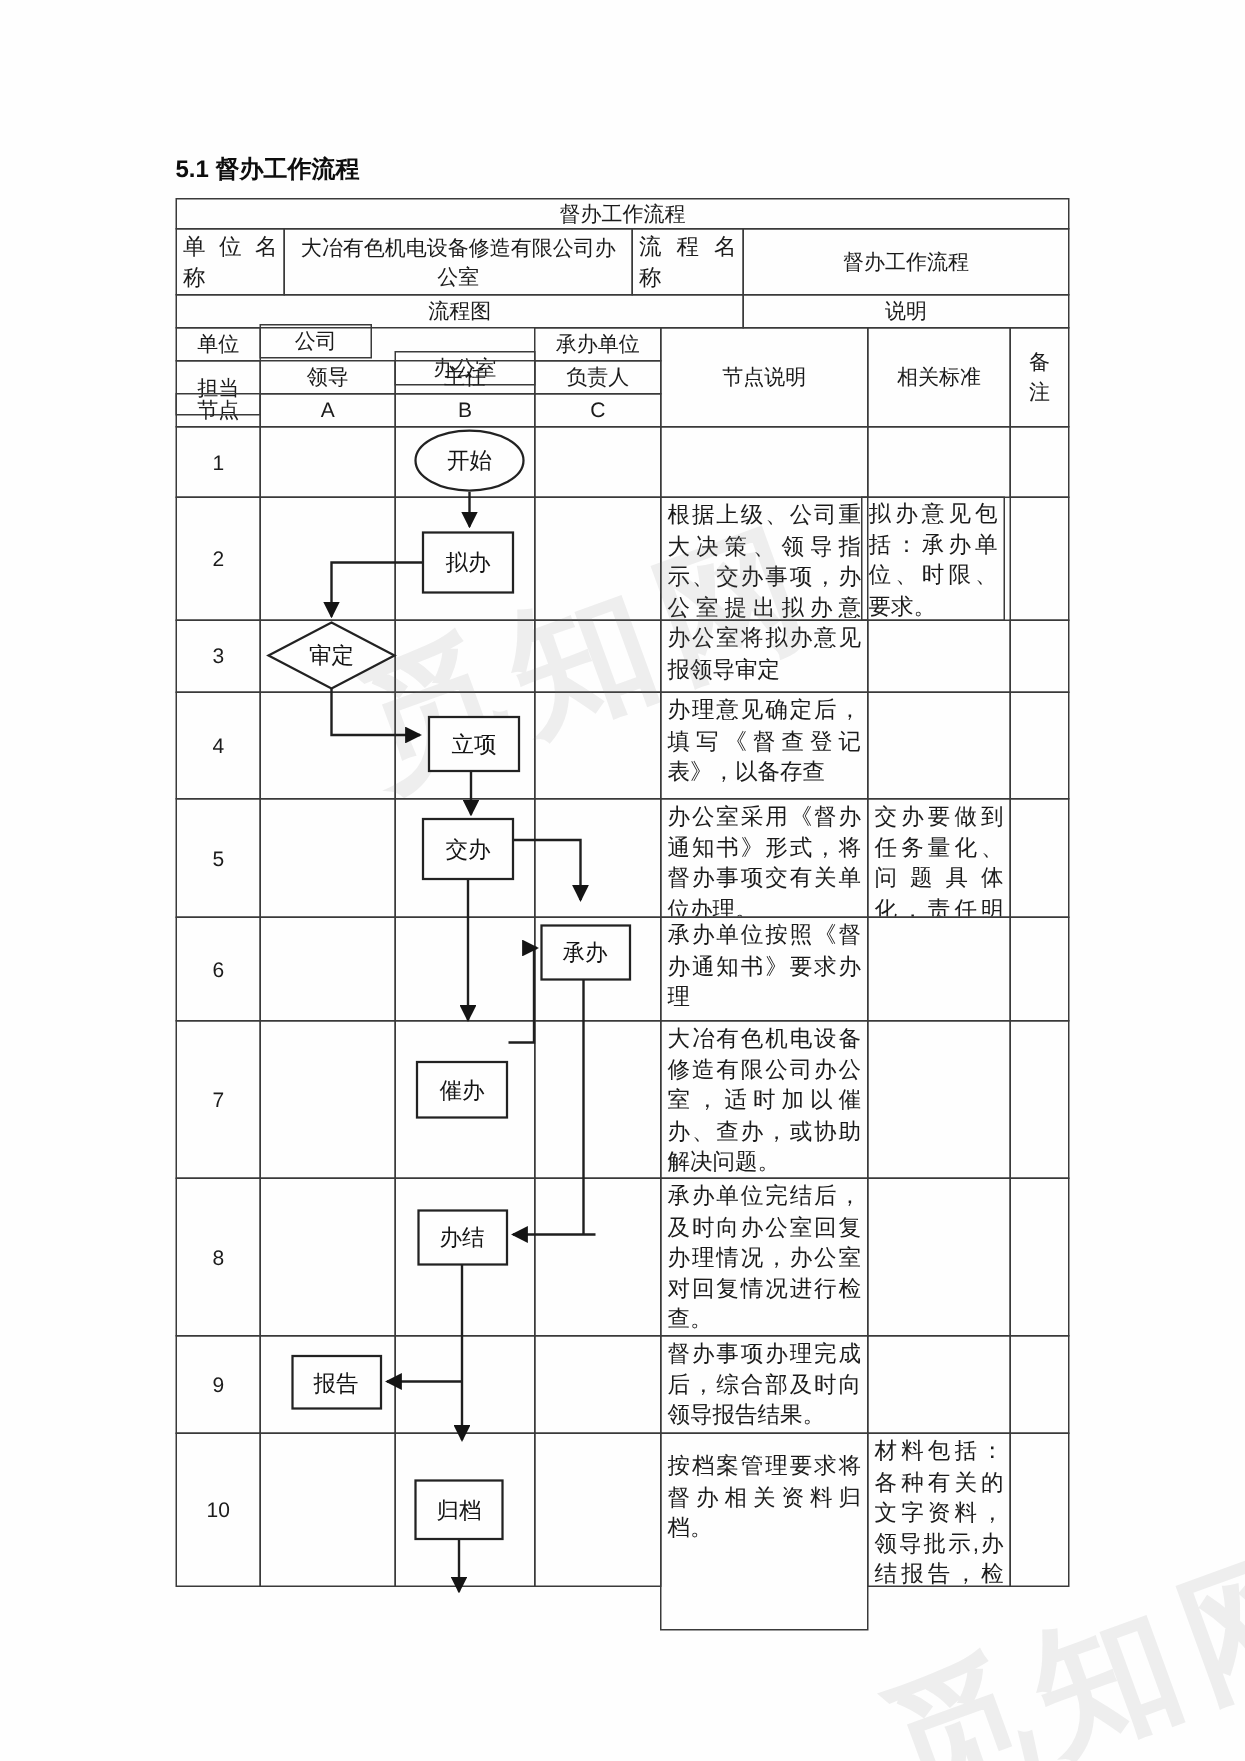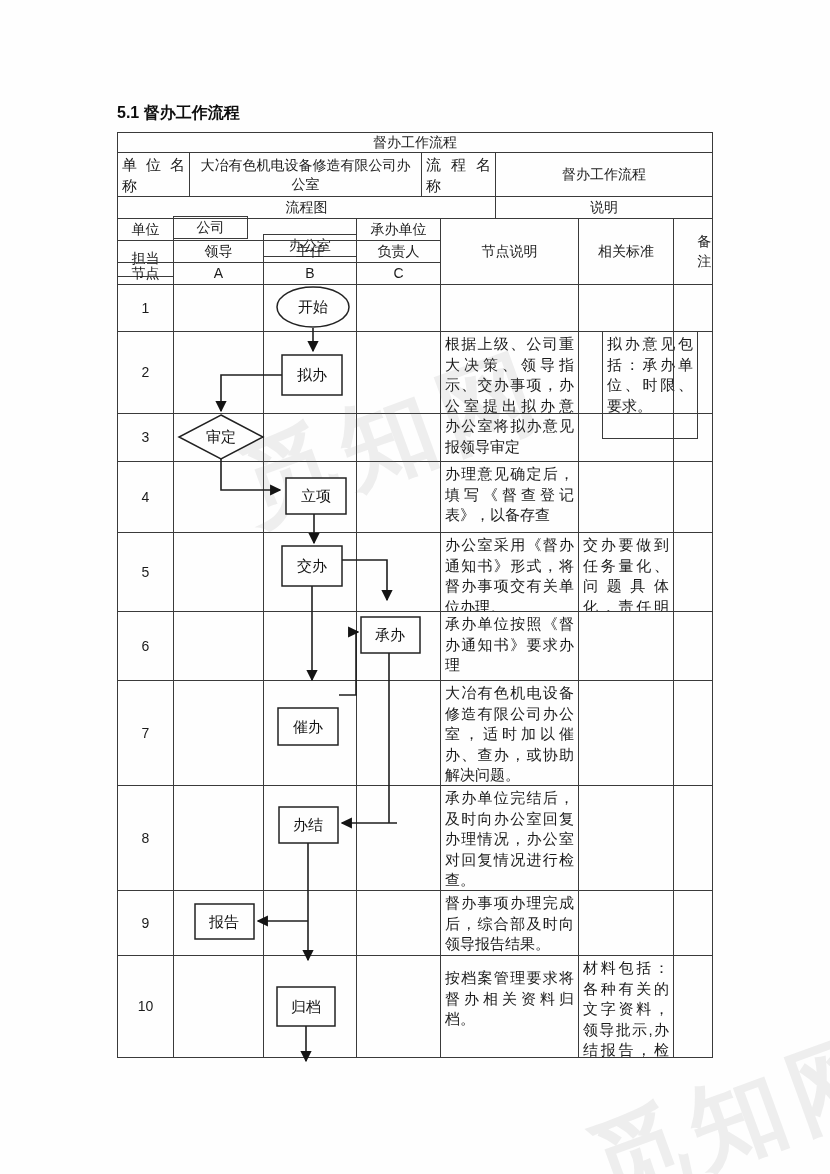--- a/index.html
+++ b/index.html
@@ -51,40 +51,40 @@
   <div class="cell" style="left:173px;top:240px;width:91px;height:23px;">领导</div>
   <div class="cell" style="left:173px;top:262px;width:91px;height:23px;">A</div>
   <div class="cell" style="left:263px;top:234px;width:94px;height:23px;">办公室</div>
   <div class="cell" style="left:263px;top:240px;width:94px;height:23px;">主任</div>
   <div class="cell" style="left:263px;top:262px;width:94px;height:23px;">B</div>
   <div class="cell" style="left:356px;top:218px;width:85px;height:23px;">承办单位</div>
   <div class="cell" style="left:356px;top:240px;width:85px;height:23px;">负责人</div>
   <div class="cell" style="left:356px;top:262px;width:85px;height:23px;">C</div>
   <div class="cell" style="left:578px;top:218px;width:96px;height:67px;">相关标准</div>
   <div class="cell" style="left:440px;top:218px;width:139px;height:67px;">节点说明</div>
-  <div class="cell" style="left:673px;top:218px;width:40px;height:67px;justify-content:flex-end;">
+  <div class="cell" style="left:673px;top:218px;width:40px;height:67px;">
       <span class="vert">备注</span>
     </div>
 
   <div class="cell" style="left:117px;top:284px;width:57px;height:48px;">1</div>
   <div class="cell" style="left:173px;top:284px;width:91px;height:48px;"></div>
   <div class="cell" style="left:263px;top:284px;width:94px;height:48px;"></div>
   <div class="cell" style="left:356px;top:284px;width:85px;height:48px;"></div>
   <div class="cell" style="left:440px;top:284px;width:139px;height:48px;"></div>
   <div class="cell" style="left:578px;top:284px;width:96px;height:48px;"></div>
   <div class="cell" style="left:673px;top:284px;width:40px;height:48px;"></div>
 
   <div class="cell" style="left:117px;top:331px;width:57px;height:83px;">2</div>
   <div class="cell" style="left:173px;top:331px;width:91px;height:83px;"></div>
   <div class="cell" style="left:263px;top:331px;width:94px;height:83px;"></div>
   <div class="cell" style="left:356px;top:331px;width:85px;height:83px;"></div>
   <div class="cell tl" style="left:440px;top:331px;width:139px;height:83px;">
       <span class="jt">根据上级、公司重大决策、领导指示、交办事项，办公室提出拟办意见。</span>
     </div>
-  <div class="cell tl" style="left:602px;top:331px;width:96px;height:108px;">
+  <div class="cell tl" style="left:574px;top:331px;width:96px;height:83px;font-family:Liberation Mono, monospace;">
       <span class="jt">拟办意见包括：承办单位、时限、要求。</span>
     </div>
   <div class="cell" style="left:673px;top:331px;width:40px;height:83px;"></div>
 
   <div class="cell" style="left:117px;top:413px;width:57px;height:49px;">3</div>
   <div class="cell" style="left:173px;top:413px;width:91px;height:49px;"></div>
   <div class="cell" style="left:263px;top:413px;width:94px;height:49px;"></div>
   <div class="cell" style="left:356px;top:413px;width:85px;height:49px;"></div>
   <div class="cell tl" style="left:440px;top:413px;width:139px;height:49px;">
       <span class="jt">办公室将拟办意见报领导审定</span>
@@ -151,21 +151,21 @@
   <div class="cell tl" style="left:440px;top:890px;width:139px;height:66px;">
       <span class="jt">督办事项办理完成后，综合部及时向领导报告结果。</span>
     </div>
   <div class="cell" style="left:578px;top:890px;width:96px;height:66px;"></div>
   <div class="cell" style="left:673px;top:890px;width:40px;height:66px;"></div>
 
   <div class="cell" style="left:117px;top:955px;width:57px;height:103px;">10</div>
   <div class="cell" style="left:173px;top:955px;width:91px;height:103px;"></div>
   <div class="cell" style="left:263px;top:955px;width:94px;height:103px;"></div>
   <div class="cell" style="left:356px;top:955px;width:85px;height:103px;"></div>
-  <div class="cell tl" style="left:440px;top:955px;width:139px;height:103px;">
+  <div class="cell tl" style="left:440px;top:955px;width:139px;height:132px;">
       <span class="jt" style="padding-top:12px;">按档案管理要求将督办相关资料归档。</span>
     </div>
   <div class="cell tl" style="left:578px;top:955px;width:96px;height:103px;">
       <span class="jt">材料包括：各种有关的文字资料，领导批示,办结报告，检查反馈等资</span>
     </div>
   <div class="cell" style="left:673px;top:955px;width:40px;height:103px;"></div>
 
   <svg class="overlay" width="830" height="1174" viewBox="0 0 830 1174">
     <defs>
       <marker id="arr" markerWidth="7" markerHeight="7" refX="6.2" refY="3.5" orient="auto">

